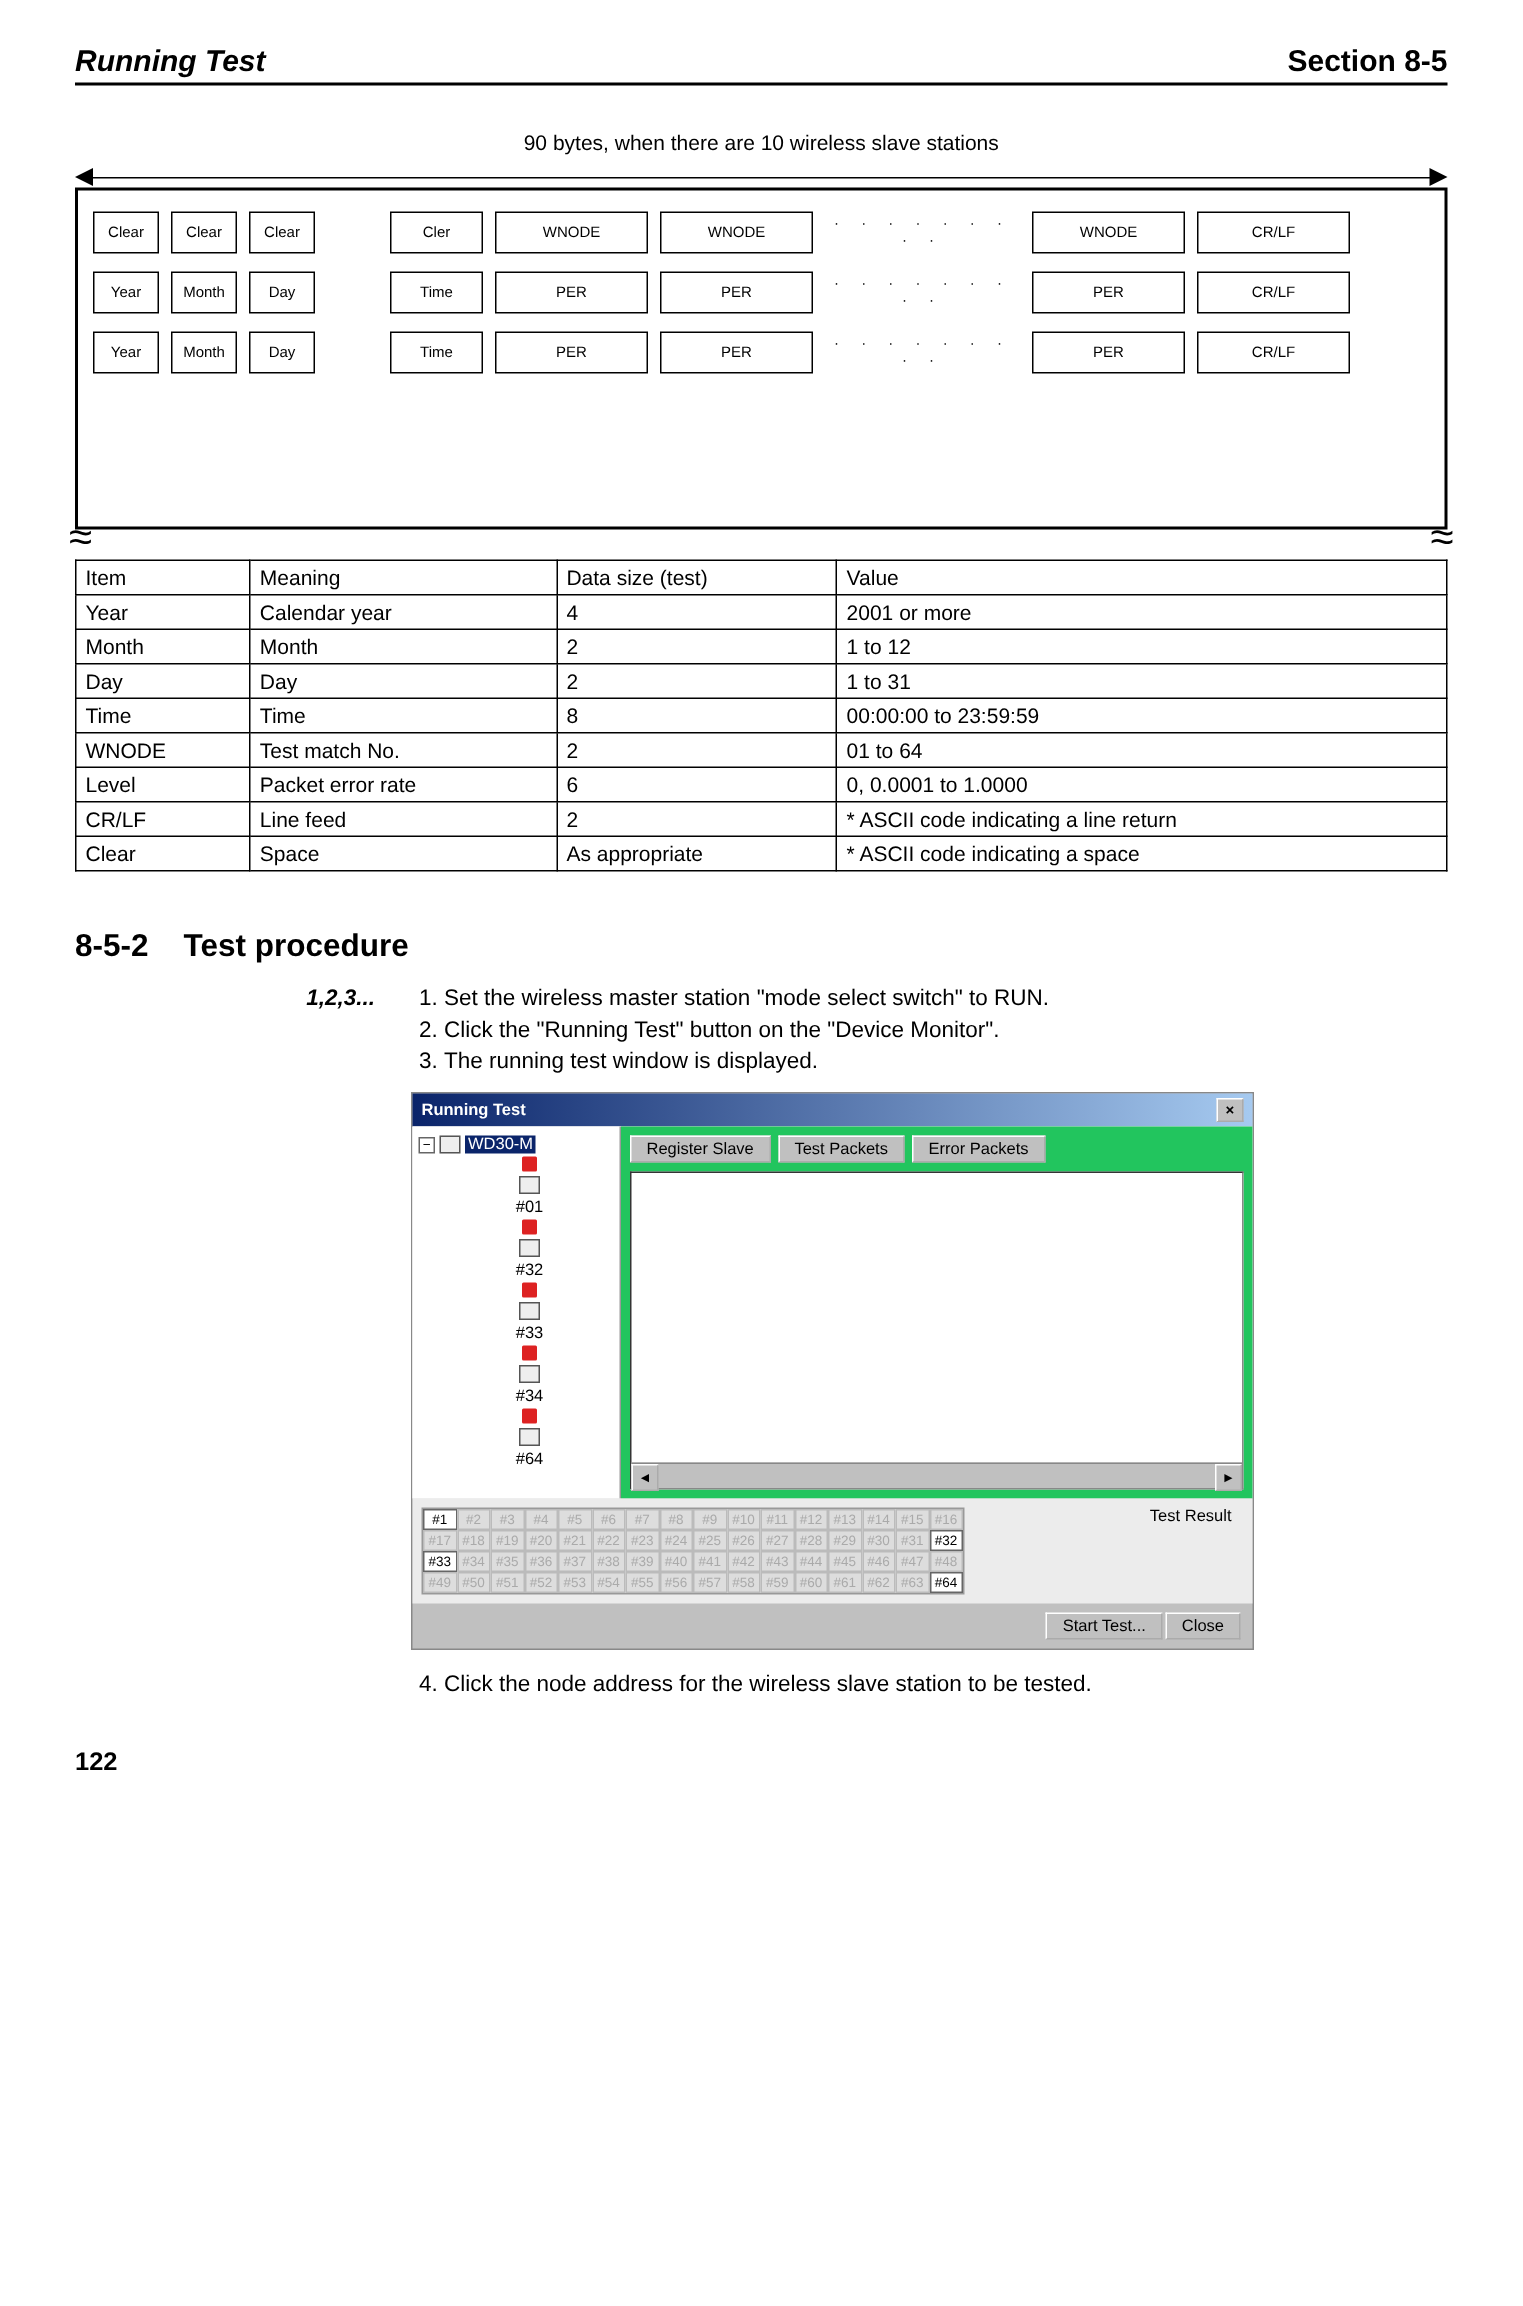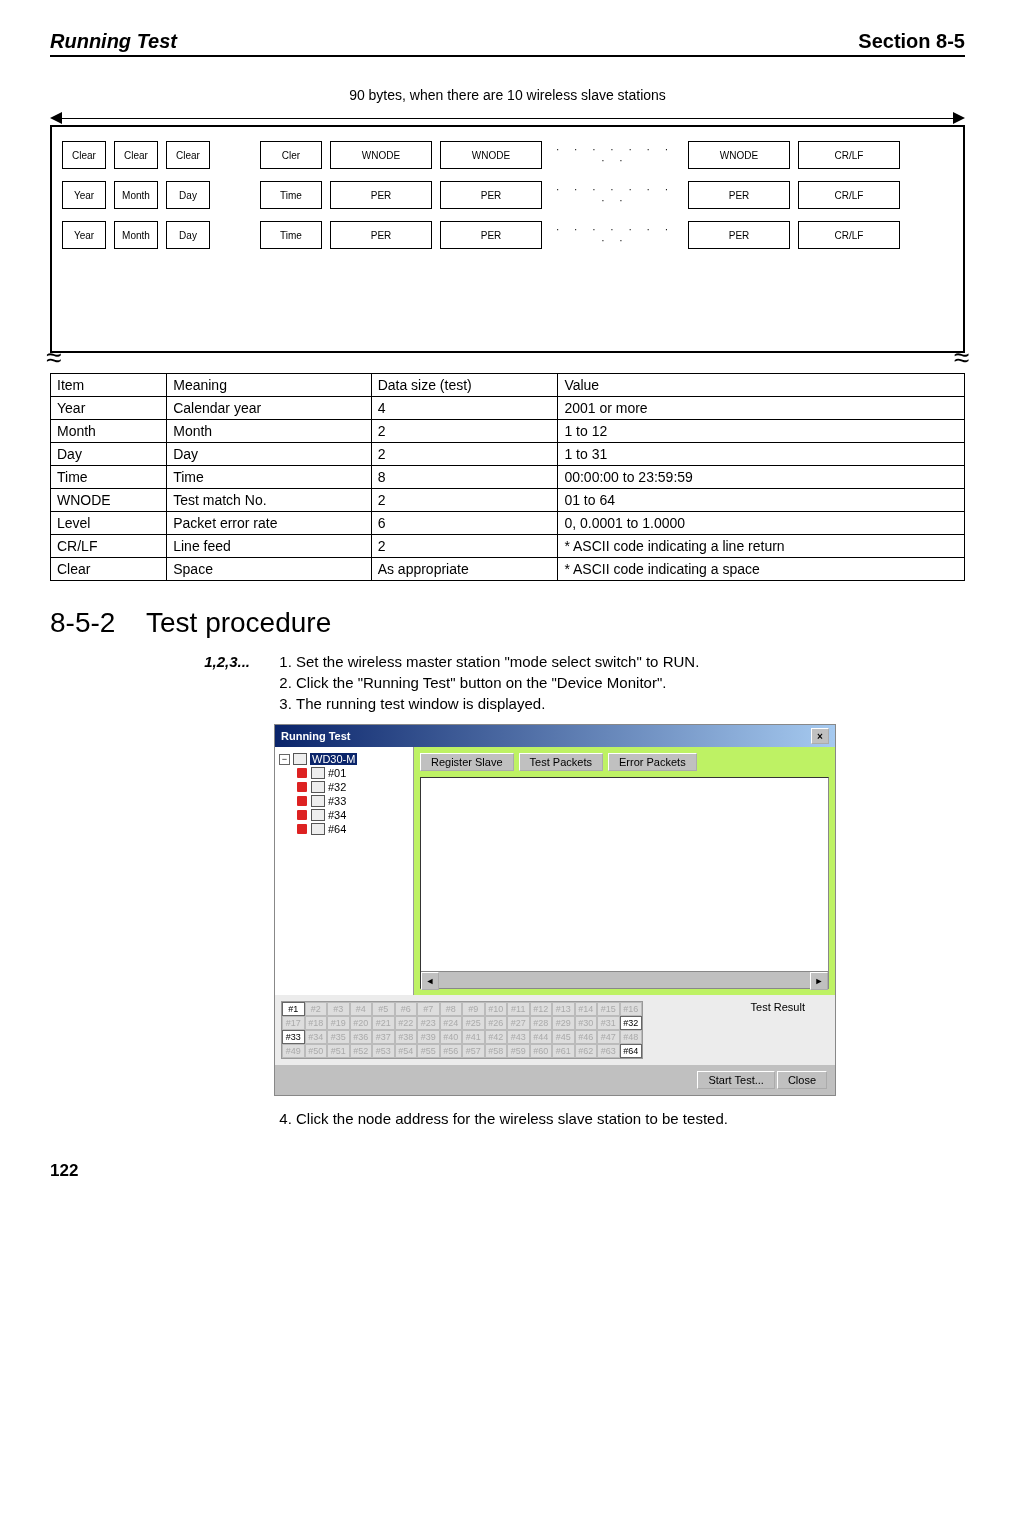--- a/index.html
+++ b/index.html
@@ -48,54 +48,54 @@
   .dots { flex: 0 0 auto; width: 130px; text-align: center; letter-spacing: 6px; font-size: 10px; }
   .squiggle { position: absolute; bottom: -14px; font-size: 28px; line-height: 14px; }
   .squiggle.left { left: -6px; }
   .squiggle.right { right: -6px; }
   table.data {
     width: 100%; border-collapse: collapse; margin-top: 20px; font-size: 14px;
   }
   table.data td, table.data th {
     border: 1px solid #000; padding: 3px 6px; text-align: left; vertical-align: top; font-weight: normal;
   }
-  h2.section-title { font-size: 28px; font-weight: normal; margin-top: 26px; margin-bottom: 14px; }
+  h2.section-title { font-size: 21px; font-weight: bold; margin-top: 38px; margin-bottom: 14px; }
   .steps-block { display: flex; }
   .steps-label { width: 200px; text-align: right; font-style: italic; font-weight: bold; padding-right: 24px; font-size: 15px; }
   .steps-content { flex: 1; }
   ol.steps { margin: 0; padding-left: 22px; }
   ol.steps li { margin-bottom: 4px; font-size: 15px; }
   .screenshot {
     border: 1px solid #888; margin: 12px 0 14px 0; width: 560px; font-family: Tahoma, sans-serif; font-size: 11px;
     background: #c0c0c0;
   }
   .titlebar {
     background: linear-gradient(to right, #0a246a, #a6caf0);
     color: #fff; font-weight: bold; padding: 3px 6px; display: flex; justify-content: space-between; align-items: center;
   }
   .titlebar .x { background:#c0c0c0; color:#000; width:16px; height:14px; display:flex; align-items:center; justify-content:center; border:1px outset #fff; font-size:10px; }
   .sc-body { display:flex; background:#fff; }
   .tree { width:130px; border-right:1px solid #999; padding:6px 4px; background:#fff; font-size:11px; }
   .tree .root { display:flex; align-items:center; gap:3px; }
-  .tree .child { display:flex; align-items:center; gap:3px; margin-left:18px; margin-top:2px; }
+  .tree .child { display:flex; align-items:center; gap:3px; margin-left:18px; margin-top:2px;flex-direction:column; }
   .ico { width:12px; height:10px; border:1px solid #555; background:#eee; display:inline-block; }
   .ico-red { width:10px; height:10px; background:#d22; display:inline-block; border-radius:1px; margin-right:1px;}
-  .right-panel { flex:1; padding:6px; background:#bef264; position:relative; }
+  .right-panel { flex:1; padding:6px; background:#22c55e; position:relative; }
   .btn { display:inline-block; border:1px outset #fff; background:#c0c0c0; padding:2px 10px; font-size:11px; margin-right:2px; }
   .canvas-area { background:#fff; border:1px inset #888; height:210px; margin-top:6px; position:relative; }
   .hscroll {
     position:absolute; left:0; right:0; bottom:0; height:16px; background:#c0c0c0; border-top:1px solid #888;
     display:flex; justify-content:space-between;
   }
   .scroll-btn { width:16px; height:16px; background:#c0c0c0; border:1px outset #fff; font-size:9px; display:flex; align-items:center; justify-content:center;}
   .bottom-block { padding:6px; background:#ececec; }
   .grid-64 { display:grid; grid-template-columns: repeat(16, 1fr); width:360px; border:1px solid #999; }
   .cell { border:1px solid #bbb; text-align:center; font-size:9px; padding:1px 0; color:#aaa; background:#ddd;}
   .cell.avail { color:#000; background:#fff; border:1px solid #666;}
-  .tr-label { position:absolute; right:30px; font-size:11px; }
+  .tr-label { position:absolute; right:14px; font-size:11px; }
   .close-row { display:flex; justify-content:flex-end; padding:6px; }
   .post-text { font-size:15px; }
   .pagenum { font-weight:bold; font-size:17px; margin-top:30px; }
 </style>
 </head>
 <body>
 
 <div class="header">
   <span>Running Test</span>
   <span class="section">Section 8-5</span>

